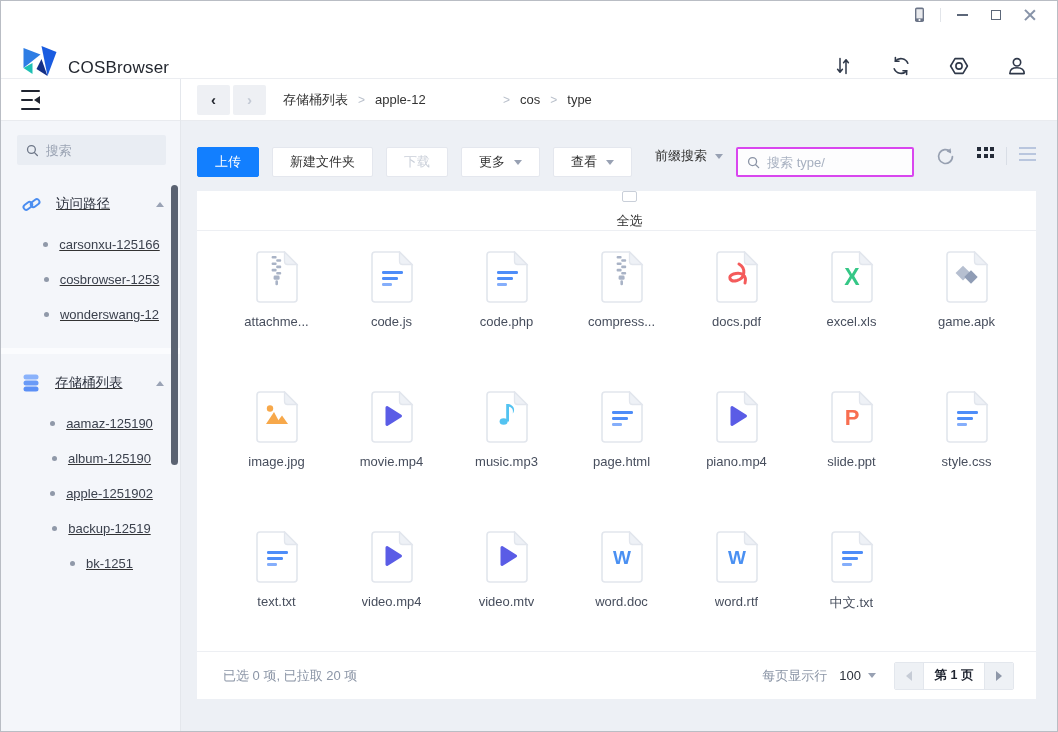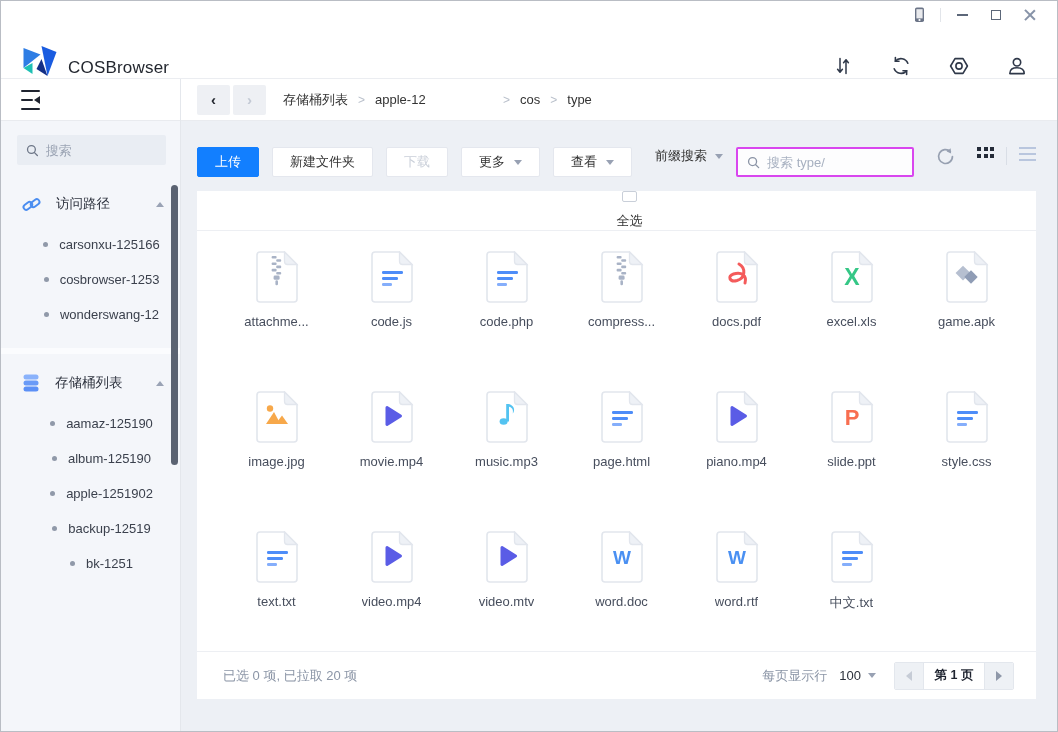--- a/index.html
+++ b/index.html
@@ -30,21 +30,21 @@
   .sidebar-top { height:42px; background:#fff; border-bottom:1px solid #e9ebef; display:flex; align-items:center; padding-left:20px; }
   .collapse-glyph { display:flex; flex-direction:column; gap:4px; width:19px; cursor:pointer; }
   .collapse-glyph .bar { height:2px; background:#1f2430; border-radius:1px; }
   .collapse-glyph .mid { display:flex; align-items:center; gap:1px; }
   .collapse-glyph .tri { width:0; height:0; border-top:4px solid transparent; border-bottom:4px solid transparent; border-right:6px solid #1f2430; }
   .collapse-glyph .mid .bar { flex:1; }
   .sidebar-body { flex:1; position:relative; padding-top:14px; overflow:hidden; }
   .side-search { margin:0 14px 10px 16px; height:30px; background:#e9edf3; border-radius:2px; display:flex; align-items:center; padding:0 9px; gap:7px; }
   .side-search input { border:none; outline:none; background:transparent; font-size:13px; width:100%; color:#333; }
   .side-search input::placeholder { color:#9aa3b3; }
-  .side-section { padding-top:10px; }
+  .side-section { padding-top:10px;text-decoration:underline; }
   .side-section + .side-section { margin-top:10px; border-top:6px solid #fbfcfe; }
   .section-head { display:flex; align-items:center; height:38px; padding:0 16px 0 20px; cursor:pointer; }
   .section-title { margin-left:14px; color:#2f3440; font-size:13.5px; }
   .section-arrow { margin-left:auto; width:0; height:0; border-left:4.5px solid transparent; border-right:4.5px solid transparent; border-bottom:5.5px solid #9aa3b5; }
   .section-items { list-style:none; padding:4px 0 6px; }
   .section-items li { display:flex; align-items:center; height:35px; padding-left:22px; color:#3b414d; cursor:pointer; white-space:nowrap; overflow:hidden;justify-content:center; }
   .section-items li .dot { width:5px; height:5px; border-radius:50%; background:#9099a9; margin-right:11px; flex:none; }
   .side-scrollthumb { position:absolute; right:2px; top:64px; width:7px; height:280px; background:#5b6372; border-radius:4px; }
 
   

